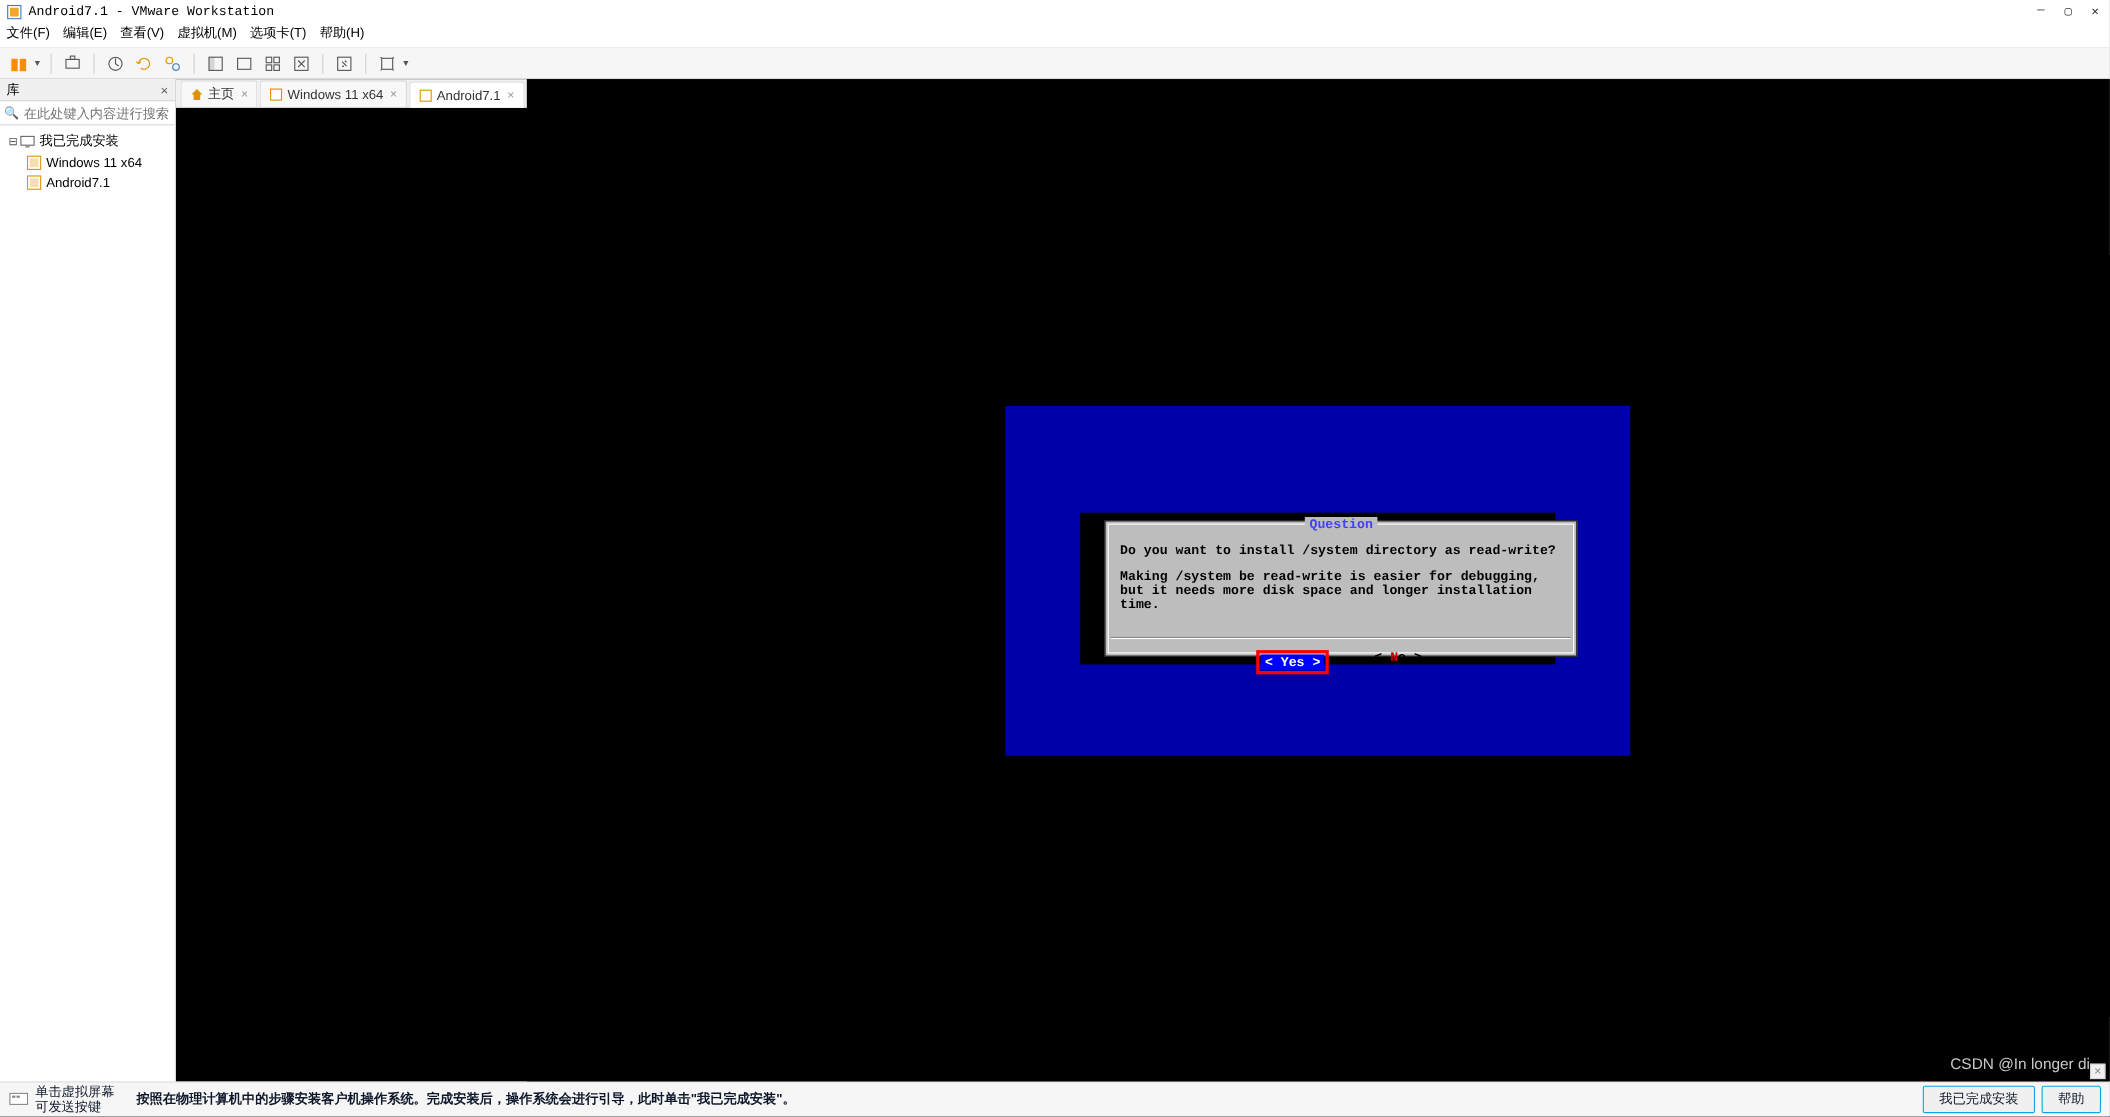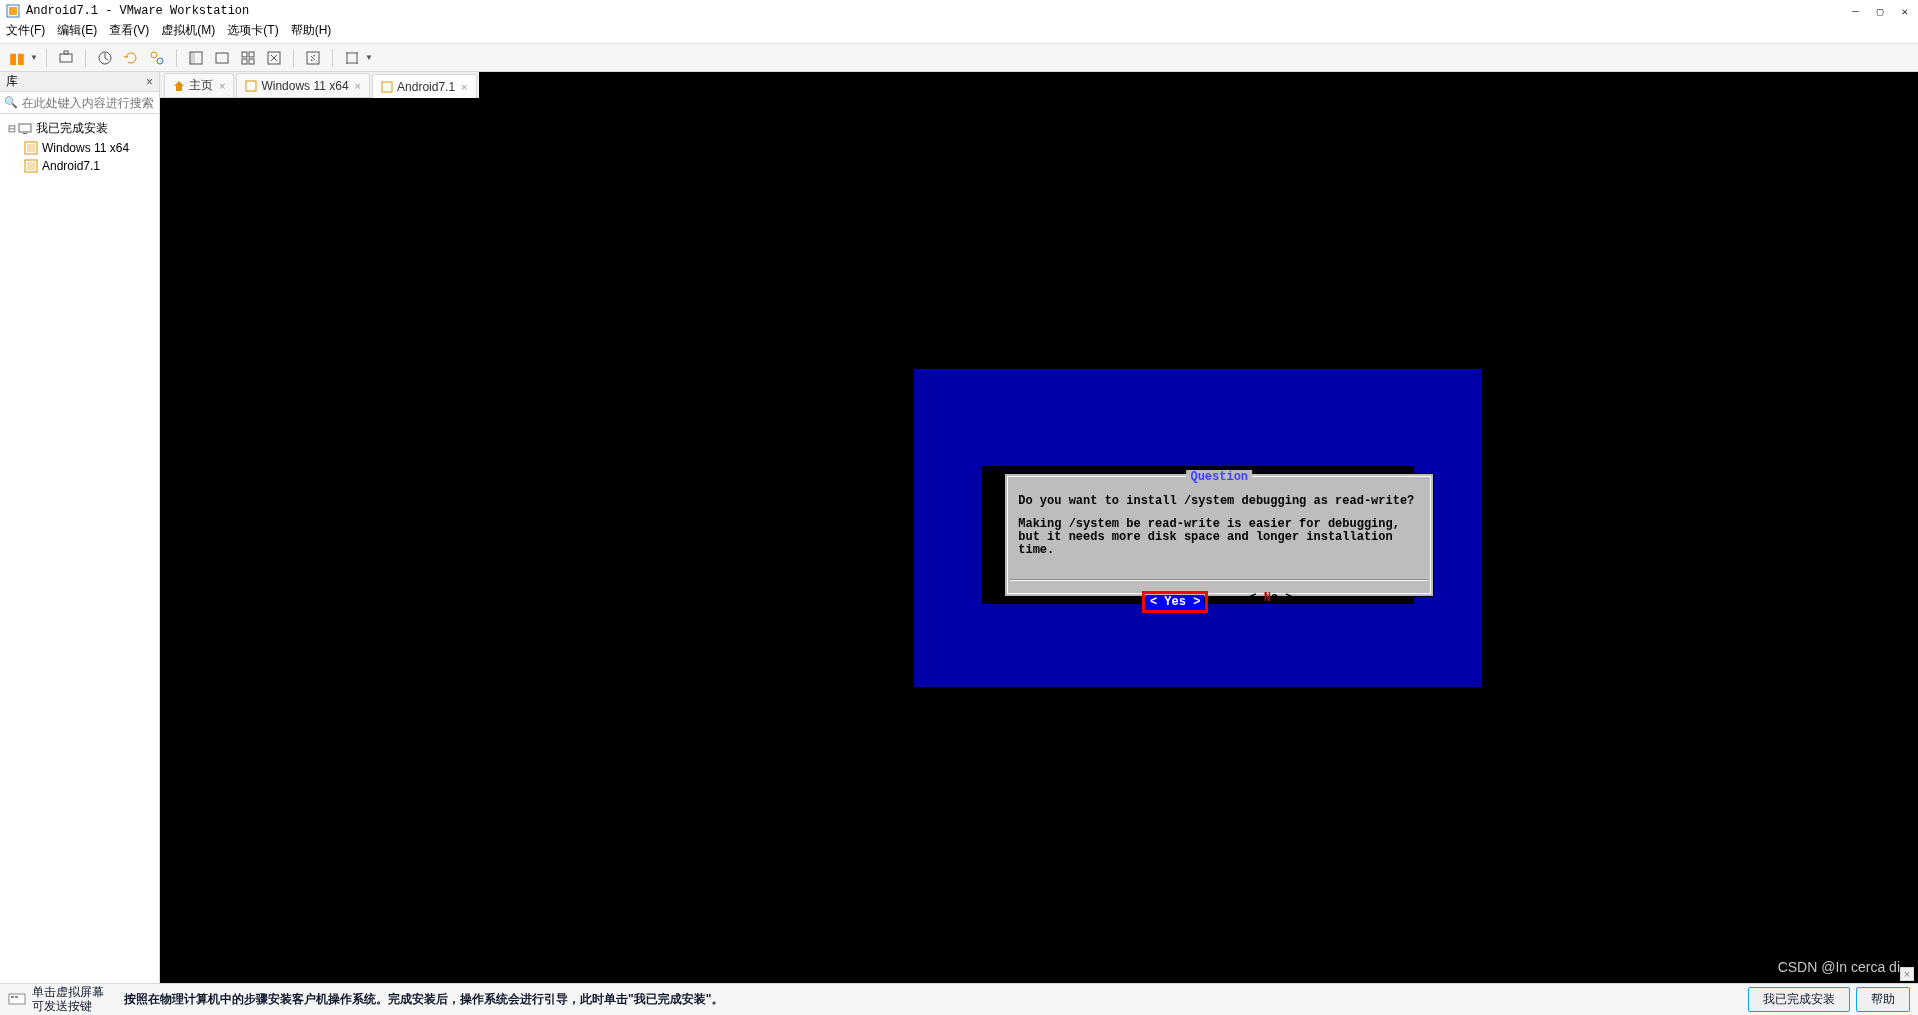--- a/index.html
+++ b/index.html
@@ -261,21 +261,21 @@
       </div>
     </div>
 
     <div class="vm-screen">
       <div class="bluescreen">
         <div class="dialog-shadow"></div>
         <div class="dialog">
           <div class="dialog-inner">
             <span class="dialog-title">Question</span>
             <div class="dialog-body">
-              <p>Do you want to install /system debugging as read-write?</p>
+              <p>Do you want to install /system directory as read-write?</p>
               <p>Making /system be read-write is easier for debugging, but it needs more disk space and longer installation time.</p>
             </div>
             <div class="dialog-sep"></div>
             <div class="dialog-buttons">
               <span class="dlg-btn yes-hl">
                 <span class="dlg-btn yes">&lt; Yes &gt;</span>
               </span>
               <span class="dlg-btn no">
                 <span>&lt;  </span><span class="hot">N</span><span>o  &gt;</span>
               </span>
@@ -298,13 +298,13 @@
   <div class="hint-text">
     <div>单击虚拟屏幕</div>
     <div>可发送按键</div>
   </div>
   <div class="instr">按照在物理计算机中的步骤安装客户机操作系统。完成安装后，操作系统会进行引导，此时单击"我已完成安装"。</div>
   <div class="bb-btn">我已完成安装</div>
   <div class="bb-btn">帮助</div>
 </div>
 <div class="bb-close">×</div>
 
-<div class="watermark">CSDN @In cerca di</div>
+<div class="watermark">CSDN @In longer di</div>
 
 </body></html>

